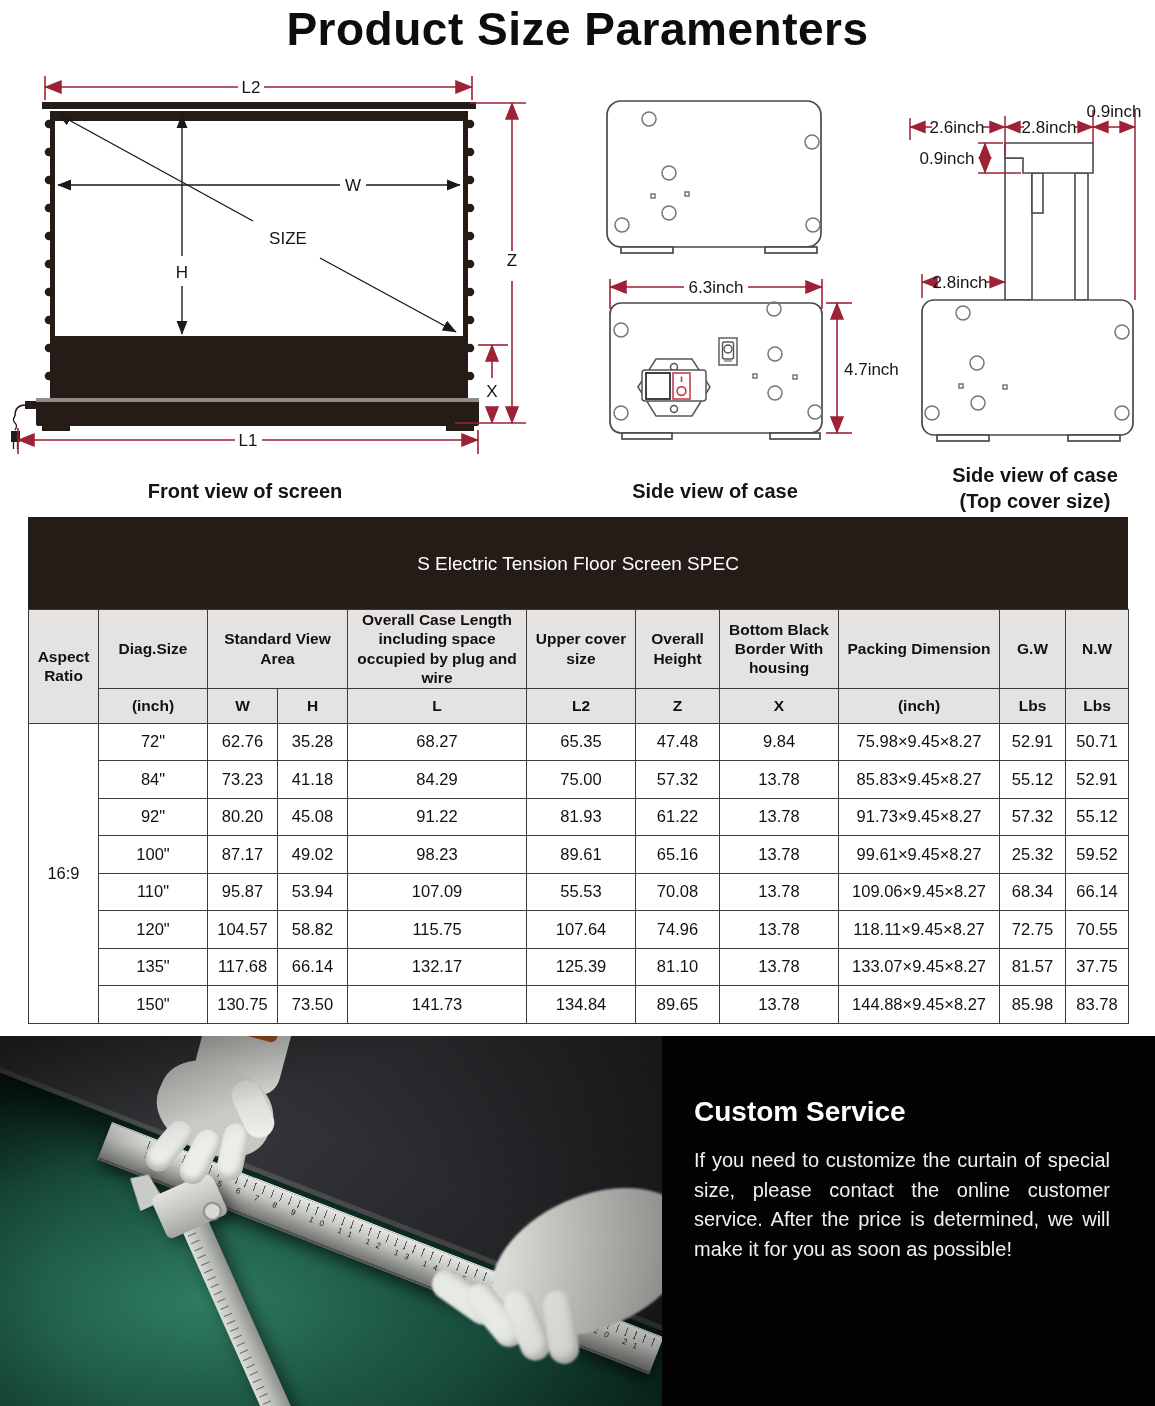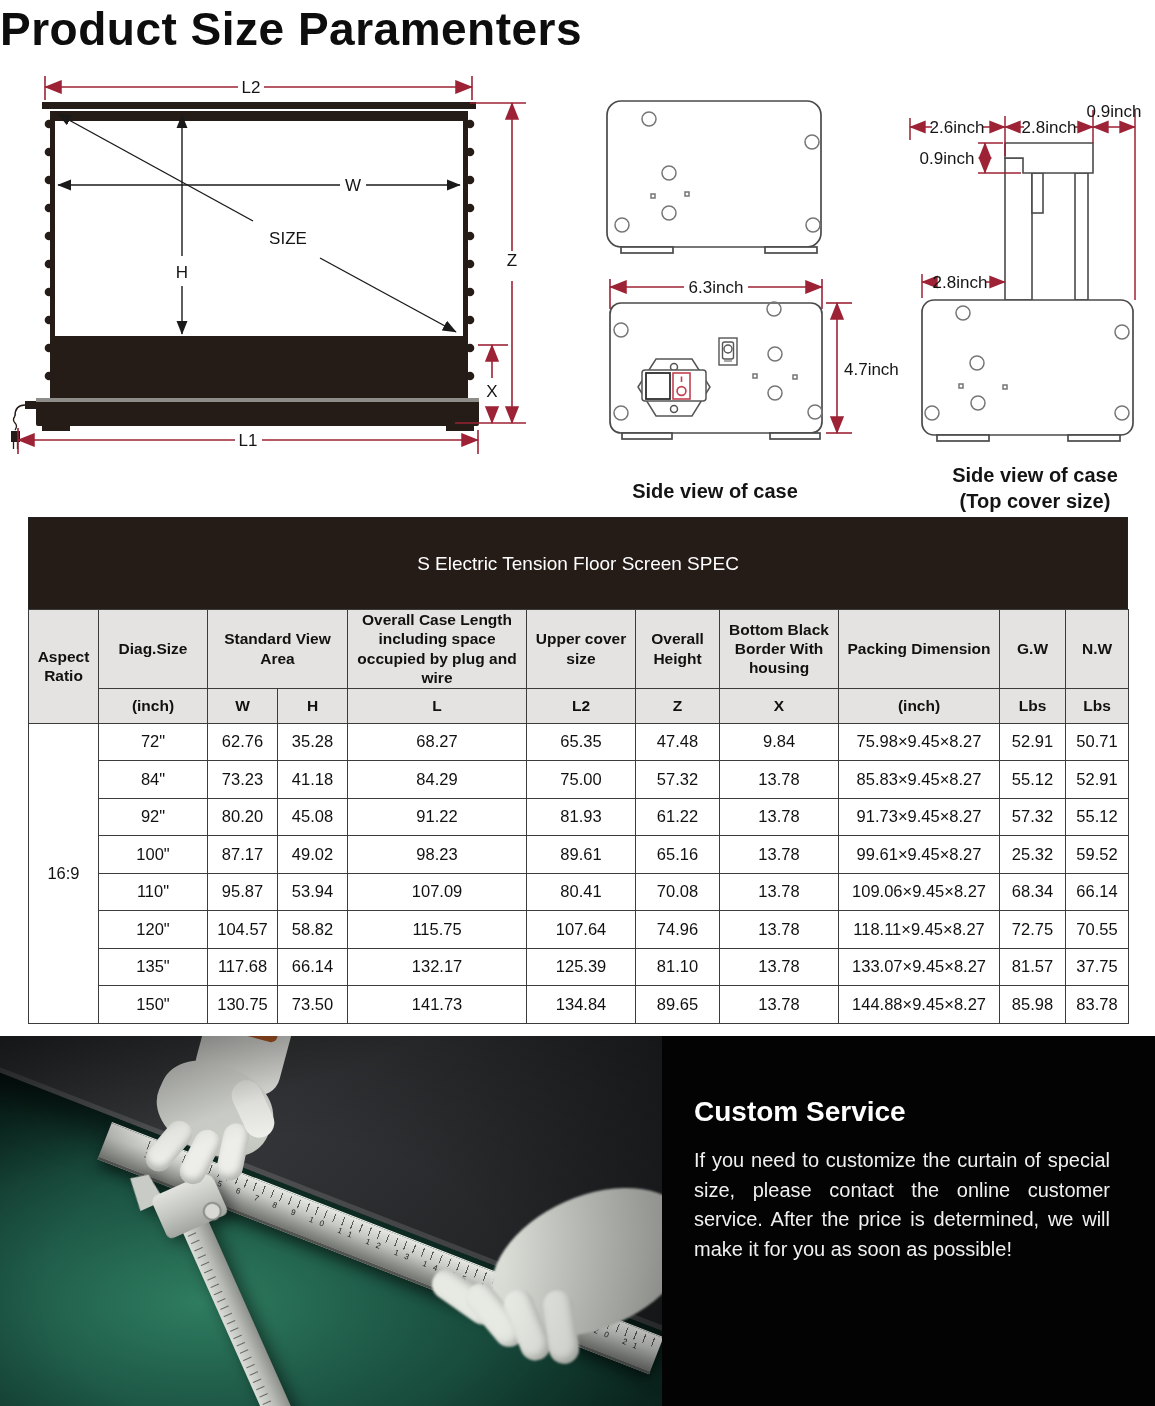--- a/index.html
+++ b/index.html
@@ -1,18 +1,18 @@
 <!DOCTYPE html>
 <html><head>
 <meta charset="utf-8">
 <style>
   html,body{margin:0;padding:0;background:#fff;}
   .page{position:relative;width:1155px;height:1406px;background:#fff;overflow:hidden;
         font-family:"Liberation Sans",sans-serif;color:#111;}
-  .page-title{position:absolute;top:2px;left:0;width:100%;margin:0;
+  .page-title{position:absolute;top:2px;left:0;width:100%;text-align:center;margin:0;
         font-size:46px;font-weight:800;letter-spacing:.5px;color:#0d0d0d;}
   
   svg text{font-family:"Liberation Sans",sans-serif;font-size:17px;fill:#151515;}
   .diagram{position:absolute;overflow:visible;}
   .caption{position:absolute;text-align:center;font-size:20px;font-weight:600;color:#141414;line-height:26px;}
   
   .table-wrap{position:absolute;left:28px;top:517px;width:1100px;}
   .table-title{box-sizing:border-box;width:1100px;height:93px;background:#251b17;border:1px solid #222;
         color:#fff;display:flex;flex-direction:column;justify-content:center;align-items:center;
         font-size:19px;line-height:27px;font-weight:400;gap:28px;}
@@ -181,20 +181,21 @@
     </g>
     <text x="492" y="331" text-anchor="middle">X</text>
     <g stroke="#9d2235" stroke-width="1.6">
       <line x1="18" y1="362" x2="18" y2="388"></line>
         <line x1="478" y1="364" x2="478" y2="388"></line>
       <line x1="18" y1="374" x2="235" y2="374" marker-start="url(#mRs)"></line>
       <line x1="262" y1="374" x2="478" y2="374" marker-end="url(#mR)"></line>
     </g>
     <text x="248" y="380" text-anchor="middle">L1</text>
   </svg>
+  <div class="caption" style="left:60px;top:478px;width:370px">Front view of screen</div>
 
   <svg class="diagram" style="left:560px;top:85px" width="330" height="420" viewBox="0 0 330 420">
     <g fill="#fff" stroke="#4a4a4a" stroke-width="1.7">
       <rect x="47" y="16" width="214" height="146" rx="14"></rect>
       <rect x="61" y="162" width="52" height="6"></rect>
         <rect x="205" y="162" width="52" height="6"></rect>
     </g>
     <g fill="none" stroke="#767676" stroke-width="1.5">
       <circle cx="89" cy="34" r="7"></circle>
         <circle cx="252" cy="57" r="7"></circle>
@@ -398,21 +399,21 @@
             <td>13.78</td>
             <td>99.61×9.45×8.27</td>
             <td>25.32</td>
             <td>59.52</td>
           </tr>
           <tr>
             <td>110"</td>
             <td>95.87</td>
             <td>53.94</td>
             <td>107.09</td>
-            <td>80.41</td>
+            <td>55.53</td>
             <td>70.08</td>
             <td>13.78</td>
             <td>109.06×9.45×8.27</td>
             <td>68.34</td>
             <td>66.14</td>
           </tr>
           <tr>
             <td>120"</td>
             <td>104.57</td>
             <td>58.82</td>

